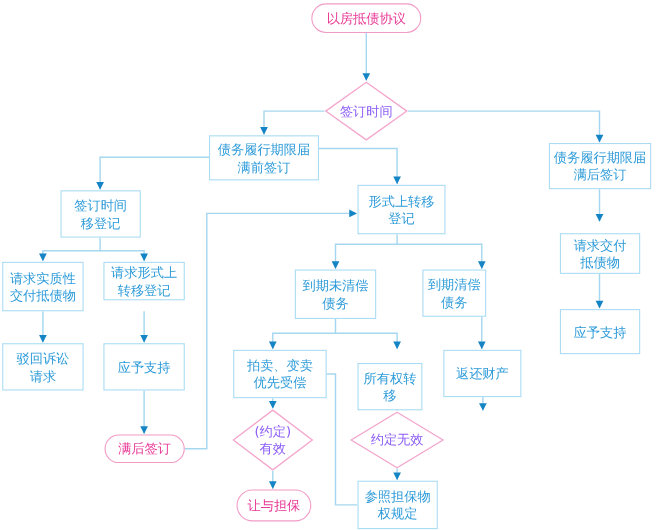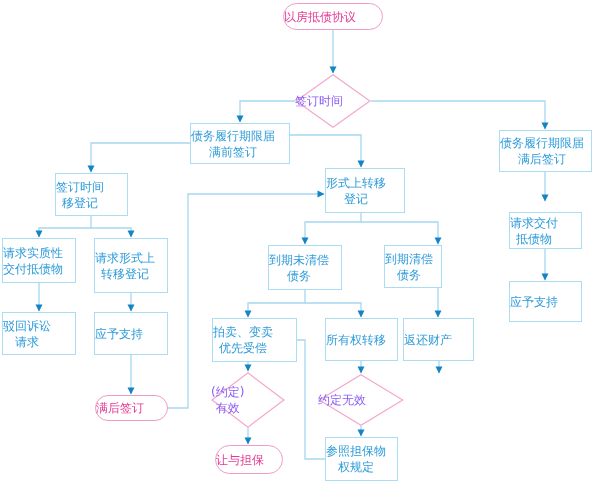--- a/index.html
+++ b/index.html
@@ -3,21 +3,21 @@
 <meta charset="utf-8">
 <style>
   html,body{margin:0;padding:0;background:#ffffff;}
   #canvas{
     position:relative;width:600px;height:482px;background:#ffffff;overflow:hidden;
     font-family:"DejaVu Sans","Liberation Sans",sans-serif;
   }
   #edges{position:absolute;left:0;top:0;width:600px;height:482px;}
   .edge{fill:none;stroke:#a5d7f0;stroke-width:1.3;}
   .node{
-    position:absolute;display:flex;align-items:center;justify-content:flex-start;
+    position:absolute;display:flex;align-items:center;justify-content:center;
     text-align:center;font-size:12px;line-height:16px;box-sizing:border-box;
   }
   .lbl{white-space:pre-line;display:block;}
   .box{
     background:#ffffff;border:1px solid #aadcf4;color:#2d9bd9;
   }
   .stadium{
     background:#ffffff;border:1.5px solid #f19cc6;border-radius:999px;color:#e73895;
   }
   .diamond{color:#8b5cf6;}
@@ -115,21 +115,21 @@
   <div class="node box" style="left:325px;top:168px;width:80px;height:45px">
     <span class="lbl">形式上转移
 登记</span>
   </div>
 
   <div class="node box" style="left:2px;top:238px;width:74px;height:45px">
     <span class="lbl">请求实质性
 交付抵债物</span>
   </div>
 
-  <div class="node box" style="left:94px;top:238px;width:74px;height:55px">
+  <div class="node box" style="left:94px;top:238px;width:74px;height:35px">
     <span class="lbl">请求形式上
 转移登记</span>
   </div>
 
   <div class="node box" style="left:2px;top:312px;width:74px;height:43px">
     <span class="lbl">驳回诉讼
 请求</span>
   </div>
 
   <div class="node box" style="left:94px;top:312px;width:74px;height:43px">
@@ -144,21 +144,21 @@
   <div class="node box" style="left:384px;top:245px;width:58px;height:43px">
     <span class="lbl">到期清偿
 债务</span>
   </div>
 
   <div class="node box" style="left:212px;top:318px;width:85px;height:44px">
     <span class="lbl">拍卖、变卖
 优先受偿</span>
   </div>
 
-  <div class="node box" style="left:325px;top:318px;width:73px;height:43px">
+  <div class="node box" style="left:325px;top:330px;width:59px;height:43px">
     <span class="lbl">所有权转移</span>
   </div>
 
   <div class="node box" style="left:325px;top:437px;width:73px;height:44px">
     <span class="lbl">参照担保物
 权规定</span>
   </div>
 
   <div class="node box" style="left:403px;top:318px;width:71px;height:43px">
     <span class="lbl">返还财产</span>

